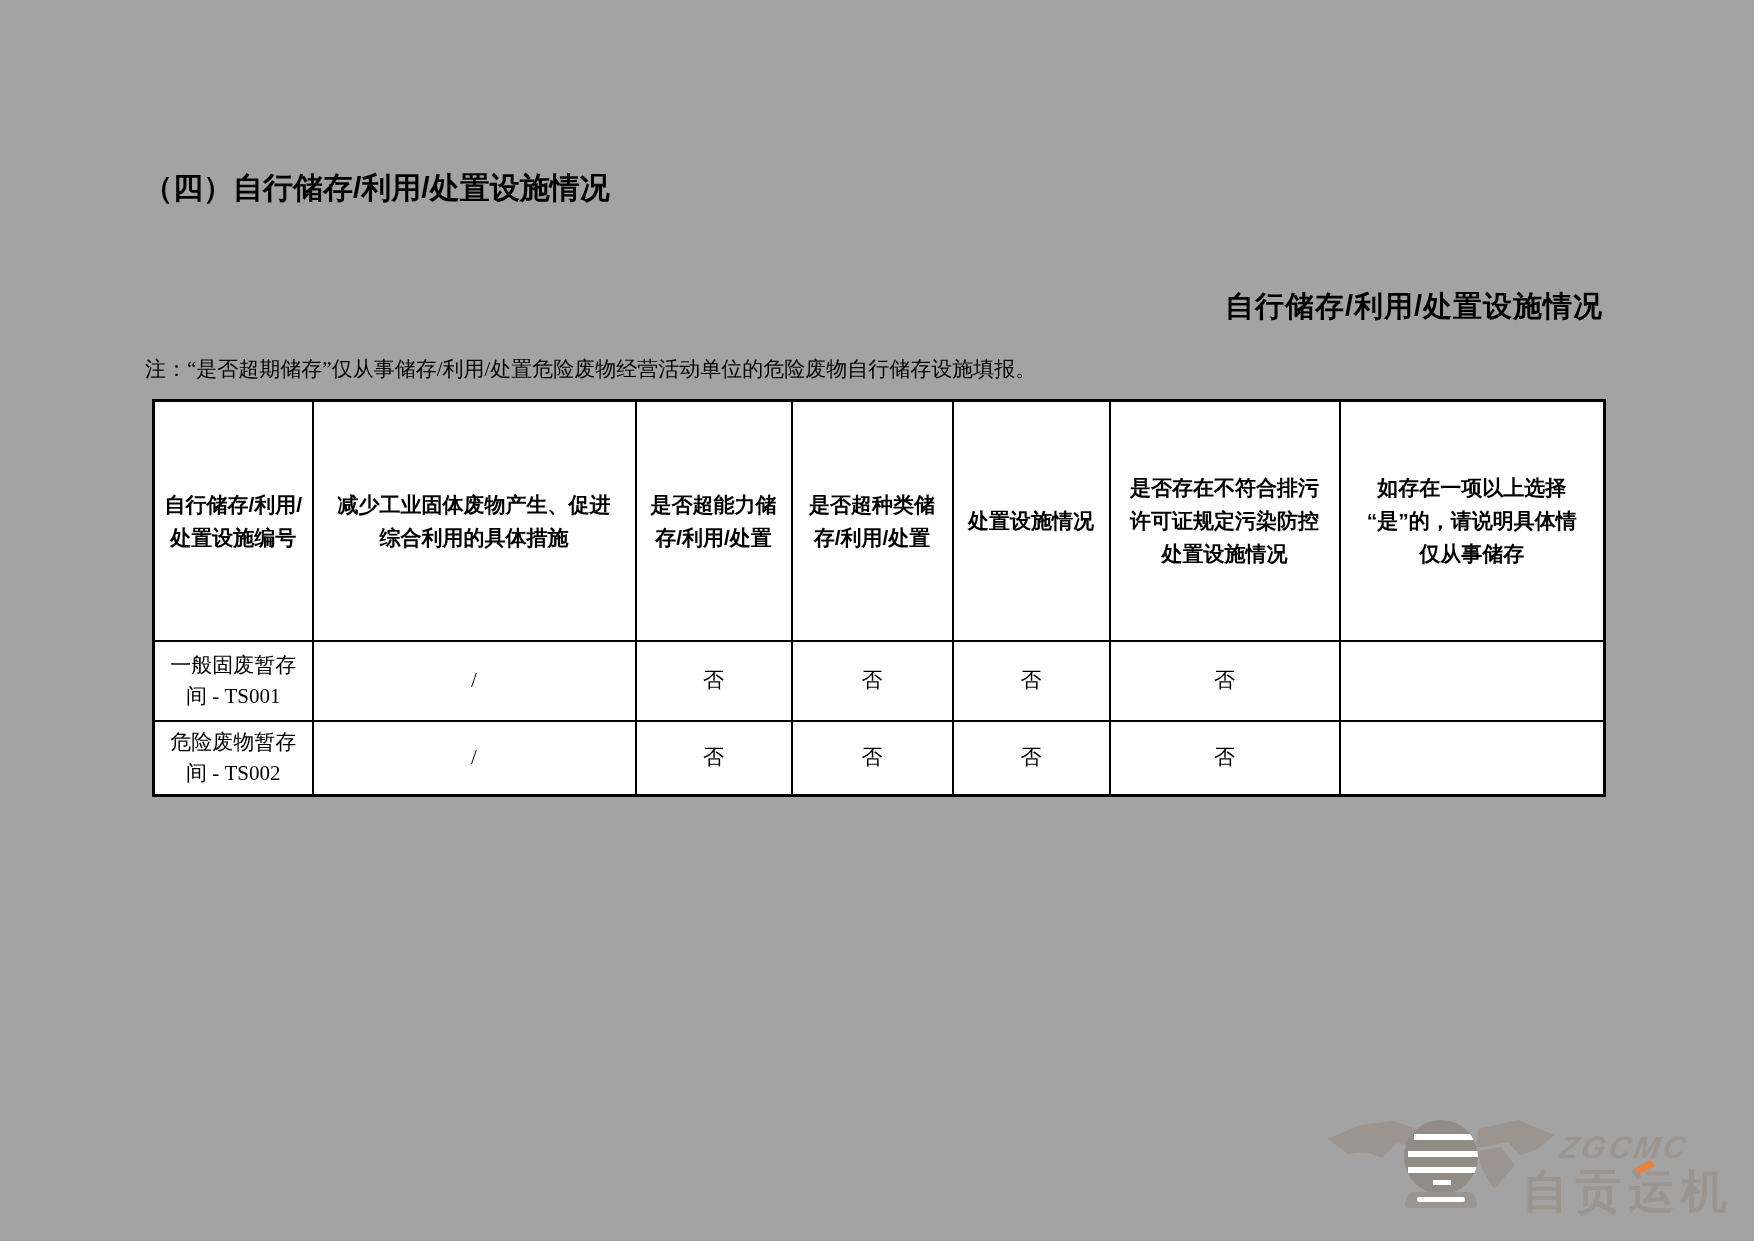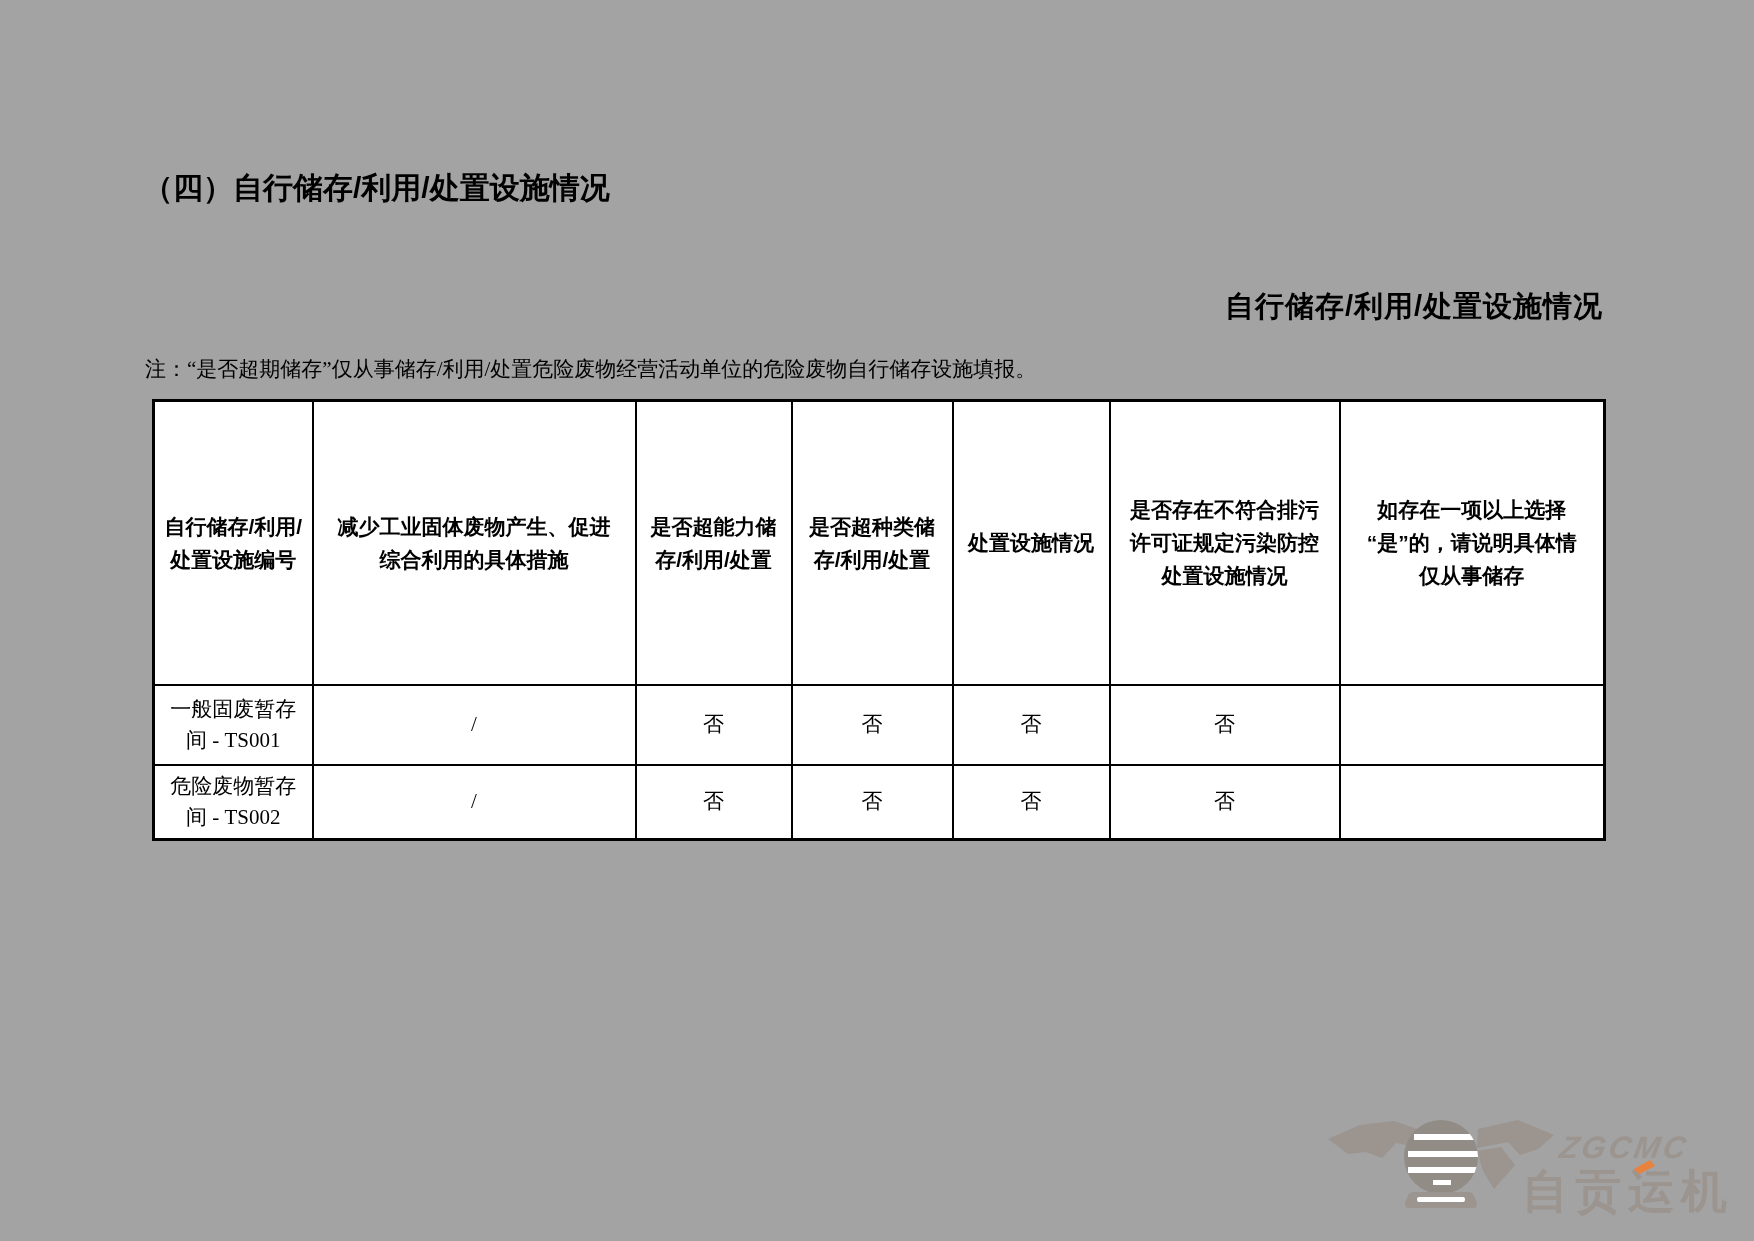--- a/index.html
+++ b/index.html
@@ -38,21 +38,21 @@
     padding:2px 3px;
   }
   .facility-table th {
     font-family:"Liberation Sans","DejaVu Sans",sans-serif;
     font-weight:bold; font-size:21px; line-height:33px;
   }
   .facility-table td {
     font-family:"Liberation Serif","DejaVu Serif",serif;
     font-weight:normal; font-size:21px; line-height:31px;
   }
-  tr.header-row  { height:284px; }
+  tr.header-row  { height:240px; }
   tr.data-row-1  { height:80px; }
   tr.data-row-2  { height:75px; }
   .logo { position:absolute; left:1322px; top:1108px; width:420px; height:112px; }
   .logo svg { display:block; }
   .logo text.acronym {
     font-family:"Liberation Sans","DejaVu Sans",sans-serif;
     font-weight:bold; font-size:31px; letter-spacing:3px; font-style:italic;
   }
   .logo text.cname {
     font-family:"Liberation Sans","DejaVu Sans",sans-serif;

